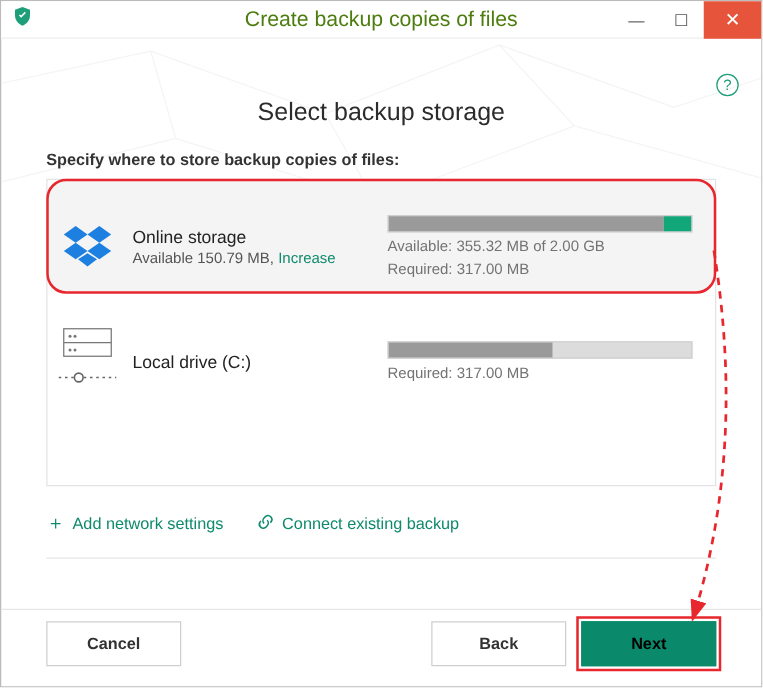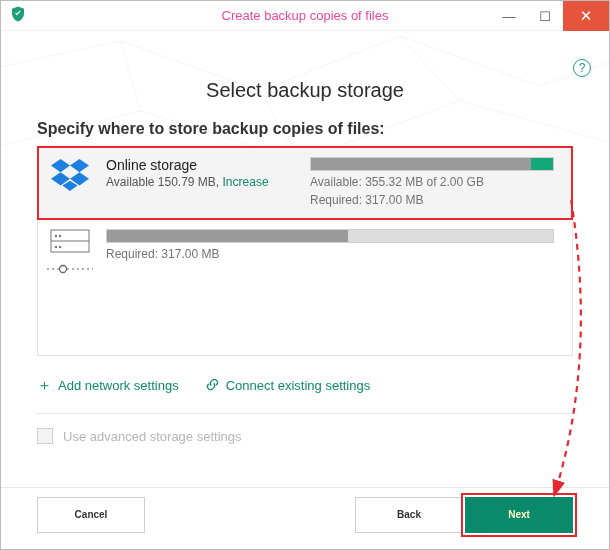--- a/index.html
+++ b/index.html
@@ -2,37 +2,37 @@
 <html><head>
 <meta charset="utf-8">
 <style>
   * { box-sizing: border-box; margin: 0; padding: 0; font-family: "Segoe UI", Arial, sans-serif; }
   body { background: #fff; }
   .window { width: 610px; height: 550px; border: 1px solid #bbb; position: relative; background: #fff; }
   
   
   .titlebar { height: 30px; display: flex; align-items: center; position: relative; background: #fff; border-bottom: 1px solid #eee;}
   .tb-icon { margin-left: 8px; }
-  .tb-title { position: absolute; left: 0; right: 0; text-align: center; font-size: 13px; color: #ec4899; }
+  .tb-title { position: absolute; left: 0; right: 0; text-align: center; font-size: 17px; color: #4d7c0f; }
   .tb-controls { position: absolute; right: 0; top: 0; display: flex; height: 30px; }
   .tb-btn { width: 36px; height: 30px; display: flex; align-items: center; justify-content: center; font-size: 13px; color: #555; }
   .tb-close { background: #e6543b; color: #fff; width: 46px; font-size: 15px; }
   
   
   .netbg { position: absolute; inset: 30px 0 0 0; pointer-events:none; opacity:0.4; }
   
   
   .content { position: absolute; top: 30px; left: 0; right: 0; bottom: 0; padding: 0 0; }
   .help-top { position: absolute; top: 28px; right: 18px; color: #1f9e7a; width:18px; height:18px; border:1.5px solid #1f9e7a; border-radius:50%; display:flex; align-items:center; justify-content:center; font-size:12px;}
   .heading { text-align:center; font-size: 20px; font-weight: 400; color: #2b2b2b; margin-top: 48px;}
-  .subtext { font-size: 16px; font-weight: 600; color: #333; margin: 18px 0 8px 36px;}
+  .subtext { font-size: 13px; font-weight: 600; color: #333; margin: 18px 0 8px 36px;}
   
   
   .storage-list { margin: 0 36px; border: 1px solid #e3e3e3; }
-  .storage-item { display:flex; align-items:flex-start; padding: 10px 10px 12px 10px; gap: 14px; min-height: 72px; }
+  .storage-item { display:flex; align-items:center; padding: 28px 10px 12px 10px; gap: 14px; min-height: 72px; border-radius: 15px; }
   .storage-item.selected { background: #f4f4f4; outline: 2px solid #e7272d; outline-offset:-1px;}
   .si-icon { width: 44px; display:flex; align-items:center; justify-content:center; flex-shrink:0;}
   .si-text { width: 190px; flex-shrink:0;}
   .si-name { font-size: 14px; color:#222; }
   .si-sub { font-size: 12px; color:#555; margin-top:2px;}
   .si-link { color:#0f8a6d; }
   .si-gauge { flex:1 1 auto; padding-right:8px;}
   .bar { height: 14px; background:#dcdcdc; border:1px solid #cfcfcf; position:relative; }
   .bar-fill { position:absolute; inset:0; background:#9a9a9a; }
   .bar-tip { position:absolute; top:0; bottom:0; background:#12a779; }
@@ -43,22 +43,22 @@
   .action-row { margin: 20px 36px 0 36px; display:flex; gap:26px; font-size:13px; }
   .action-link { color:#0f8a6d; display:flex; align-items:center; gap:6px; }
   .plus { font-size: 15px; font-weight:400; }
   
   .hr { height:1px; background:#e6e6e6; margin: 18px 36px 0 36px;}
   .adv-row { margin: 14px 36px 0 36px; display:flex; align-items:center; gap:10px; color:#b6b6b6; font-size:13px;}
   .chk { width:16px; height:16px; border:1px solid #cfcfcf; background:#f4f4f4;}
   
   
   .btnbar { position:absolute; bottom: 8px; left:0; right:0; height: 54px; border-top:1px solid #e6e6e6; display:flex; align-items:center; padding:0 36px;}
-  .btn { height:36px; min-width:108px; border:1px solid #cfcfcf; background:#fff; display:flex; align-items:center; justify-content:center; font-size:10px; font-weight:600; color:#333; }
-  .btn.primary { background:#0a8a6b; color:#fef9c3; border-color:#0a8a6b; }
+  .btn { height:36px; min-width:108px; border:1px solid #cfcfcf; background:#fff; display:flex; align-items:center; justify-content:center; font-size:13px; font-weight:600; color:#333; }
+  .btn.primary { background:#0a8a6b; color:#000000; border-color:#0a8a6b; }
   .btn.outlined-red { outline:2px solid #e7272d; outline-offset:2px;}
   .btn-spacer { flex:1; }
   
   
   .arrow-svg { position:absolute; inset:0; pointer-events:none;}
 </style>
 </head>
 <body>
 
 <div class="window">
@@ -132,20 +132,23 @@
             <circle cx="6" cy="18" r="1.2" fill="#777"></circle>
               <circle cx="10" cy="18" r="1.2" fill="#777"></circle>
           </svg>
           <div class="connector">
             <svg width="50" height="16" viewBox="0 0 50 16">
               <line x1="2" y1="8" x2="48" y2="8" stroke="#666" stroke-width="1.2" stroke-dasharray="2 3"></line>
               <circle cx="18" cy="8" r="3.5" fill="#fff" stroke="#666" stroke-width="1.3"></circle>
             </svg>
           </div>
         </div>
+        <div class="si-text">
+          <div class="si-name">Local drive (C:)</div>
+        </div>
         <div class="si-gauge">
           <div class="bar">
             <div class="bar-fill" style="width:54%"></div>
           </div>
           <div class="gauge-line">Required: 317.00 MB</div>
         </div>
       </div>
       <div style="height:60px"></div>
     </div>
 
@@ -153,34 +156,30 @@
       <div class="action-link">
         <span class="plus">＋</span>
         <span>Add network settings</span>
       </div>
       <div class="action-link">
         <span>
           <svg width="15" height="15" viewBox="0 0 24 24">
               <path fill="none" stroke="#0f8a6d" stroke-width="2" d="M10 14a5 5 0 0 1 0-7l2-2a5 5 0 0 1 7 7l-1 1M14 10a5 5 0 0 1 0 7l-2 2a5 5 0 0 1-7-7l1-1"></path>
             </svg>
         </span>
-        <span>Connect existing settings</span>
+        <span>Connect existing backup</span>
       </div>
     </div>
 
     <div class="hr"></div>
-    <div class="adv-row">
-      <div class="chk"></div>
-      <span>Use advanced storage settings</span>
-    </div>
 
     <div class="btnbar">
       <div class="btn">Cancel</div>
       <div class="btn-spacer"></div>
-      <div class="btn" style="margin-right:2px">Back</div>
+      <div class="btn" style="margin-right:12px">Back</div>
       <div class="btn primary outlined-red">Next</div>
     </div>
   </div>
 
   <svg class="arrow-svg" viewBox="0 0 610 550">
     <defs>
       <marker id="ah" markerWidth="10" markerHeight="10" refX="7" refY="3" orient="auto">
         <path d="M0,0 L8,3 L0,6 z" fill="#e7272d"></path>
       </marker>
     </defs>

